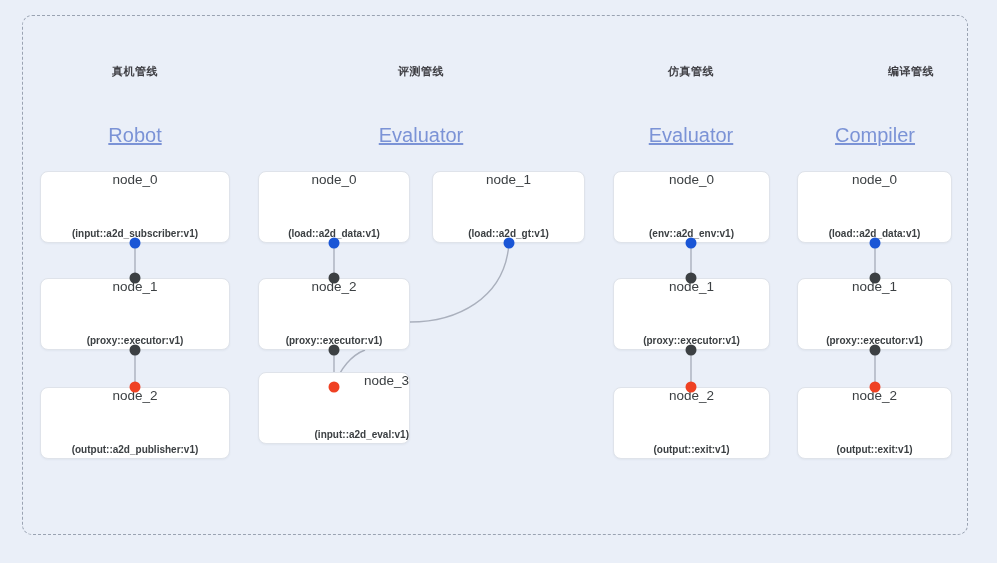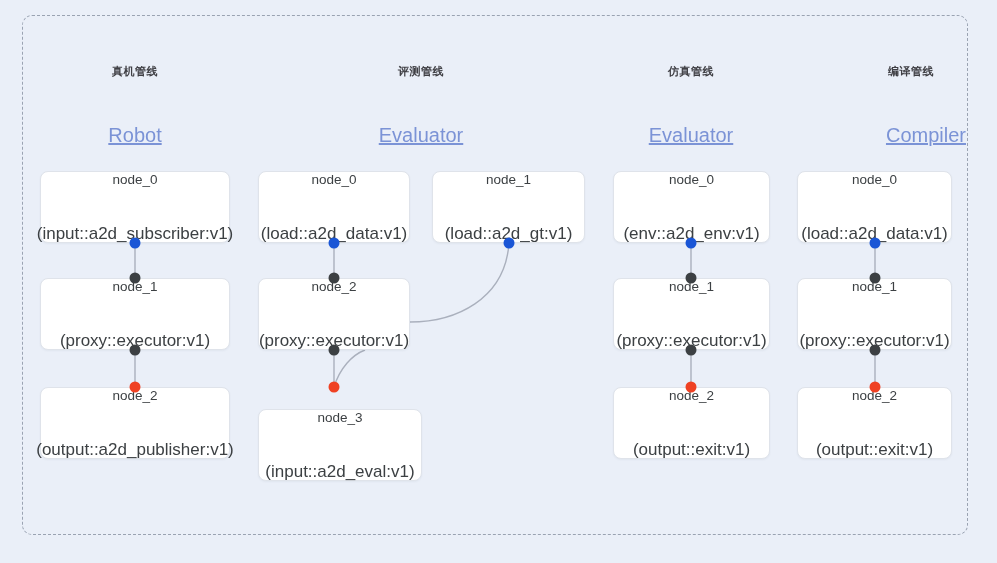--- a/index.html
+++ b/index.html
@@ -69,24 +69,25 @@
     box-shadow: 0 1px 2px rgba(40,50,80,0.05);
     gap: 34px;
   }
   .node-title {
     font-size: 13.5px;
     color: #3c4043;
     line-height: 20px;
     white-space: nowrap;
   }
   .node-sub {
-    font-size: 17px;
+    font-size: 10px;
     color: #3c4043;
     line-height: 20px;
     white-space: nowrap;
+    font-weight: bold;
   }
   .port {
     position: absolute;
     width: 11px;
     height: 11px;
     border-radius: 50%;
     box-sizing: border-box;
     transform: translate(-50%, -50%);
   }
   .port-in  { background: #1a56d6; }
@@ -124,21 +125,21 @@
   <div class="col-title-cn" style="left:44px; top:64px; width:182px;">真机管线</div>
   <div class="col-title-en" style="left:44px; top:124px; width:182px;">Robot</div>
 
   <div class="col-title-cn" style="left:330px; top:64px; width:182px;">评测管线</div>
   <div class="col-title-en" style="left:330px; top:124px; width:182px;">Evaluator</div>
 
   <div class="col-title-cn" style="left:600px; top:64px; width:182px;font-family:Liberation Mono, monospace;">仿真管线</div>
   <div class="col-title-en" style="left:600px; top:124px; width:182px;">Evaluator</div>
 
   <div class="col-title-cn" style="left:820px; top:64px; width:182px;">编译管线</div>
-  <div class="col-title-en" style="left:784px; top:124px; width:182px;text-align:right;">Compiler</div>
+  <div class="col-title-en" style="left:784px; top:124px; width:182px;">Compiler</div>
 
   <div class="node" style="left:40px; top:171px; width:190px; height:72px;">
     <div class="node-title">node_0</div>
     <div class="node-sub">(input::a2d_subscriber:v1)</div>
   </div>
   <div class="port port-in" style="left:135px; top:243px;"></div>
 
   <div class="node" style="left:40px; top:278px; width:190px; height:72px;">
     <div class="node-title">node_1</div>
     <div class="node-sub">(proxy::executor:v1)</div>
@@ -164,21 +165,21 @@
   </div>
   <div class="port port-in" style="left:509px; top:243px;"></div>
 
   <div class="node" style="left:258px; top:278px; width:152px; height:72px;">
     <div class="node-title">node_2</div>
     <div class="node-sub">(proxy::executor:v1)</div>
   </div>
   <div class="port port-mid" style="left:334px; top:278px;"></div>
   <div class="port port-mid" style="left:334px; top:350px;"></div>
 
-  <div class="node" style="left:258px; top:409px; width:164px; height:72px;">
+  <div class="node" style="left:258px; top:372px; width:152px; height:72px;align-items:flex-end;">
     <div class="node-title">node_3</div>
     <div class="node-sub">(input::a2d_eval:v1)</div>
   </div>
   <div class="port port-out" style="left:334px; top:387px;"></div>
 
   <div class="node" style="left:613px; top:171px; width:157px; height:72px;">
     <div class="node-title">node_0</div>
     <div class="node-sub">(env::a2d_env:v1)</div>
   </div>
   <div class="port port-in" style="left:691px; top:243px;"></div>

